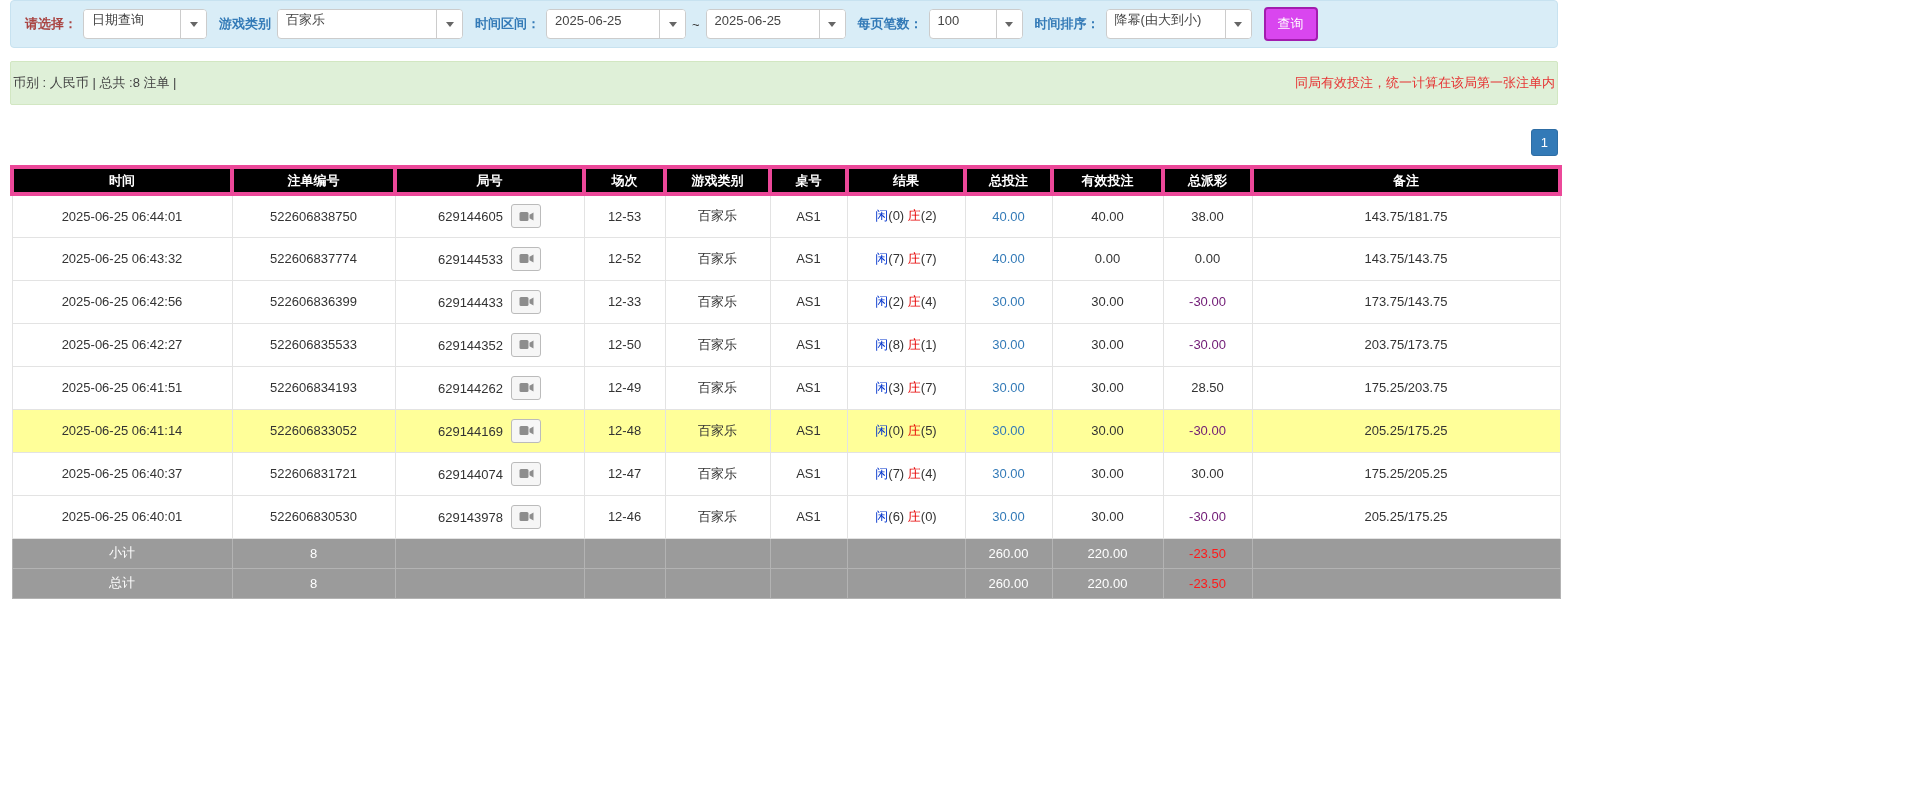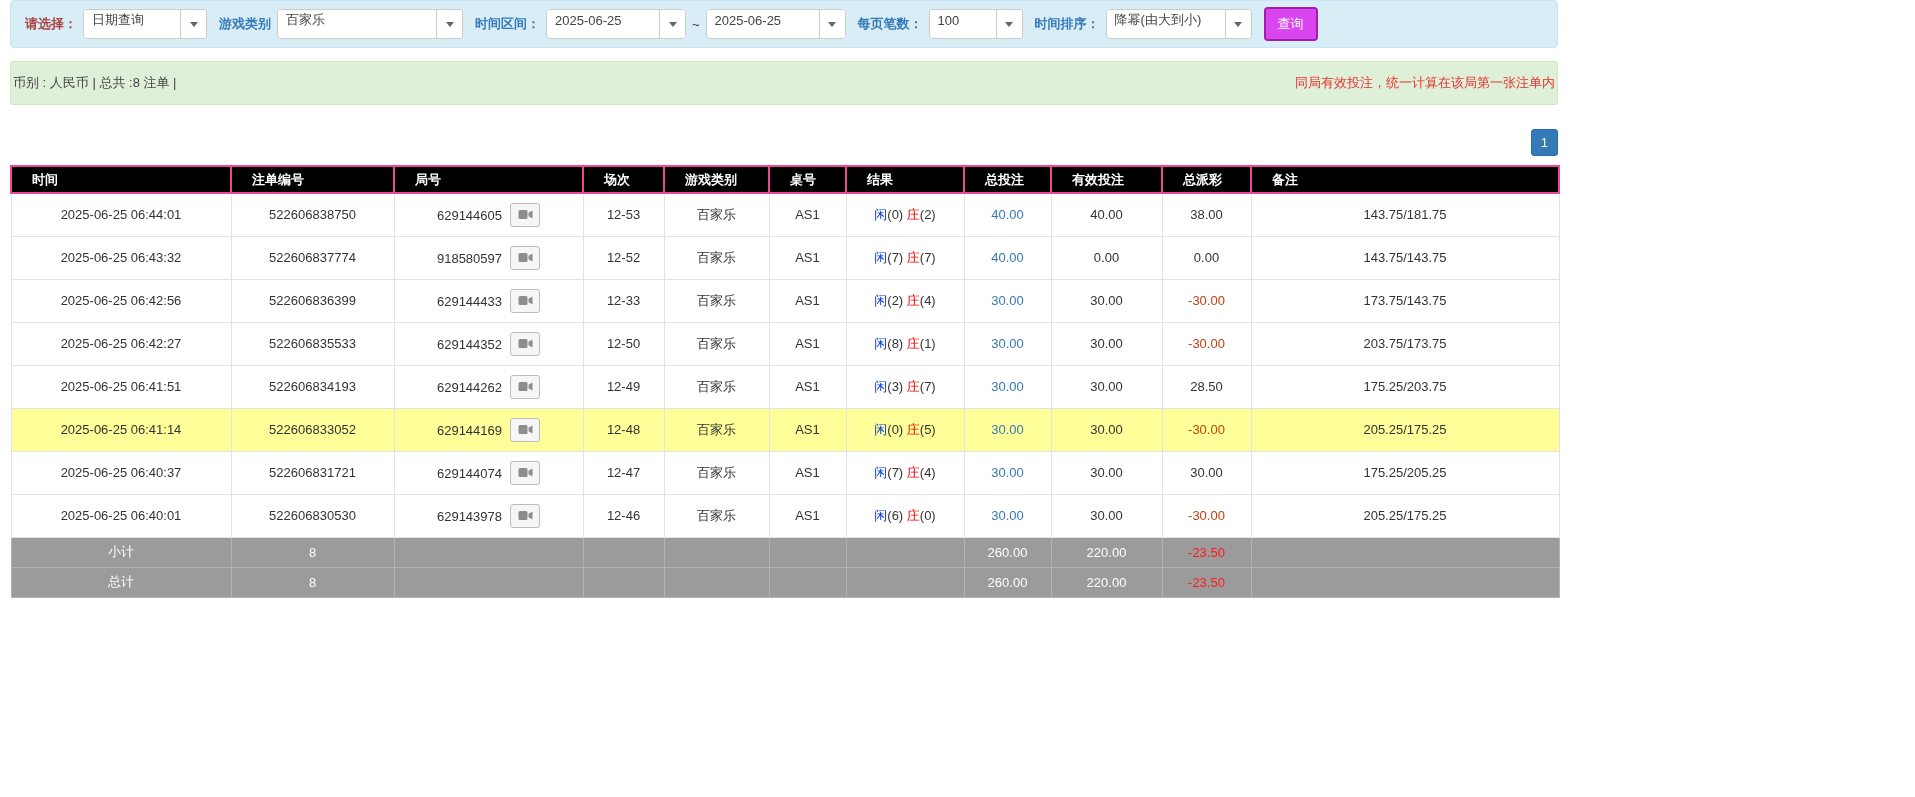--- a/index.html
+++ b/index.html
@@ -59,33 +59,33 @@
   .pagination { display: flex; justify-content: flex-end; margin: 24px 0 9px 0; }
   .page-btn {
     background: #337ab7; border: 1px solid #2e6da4; color: #fff;
     min-width: 27px; height: 27px; padding: 0 9px; border-radius: 3px;
     font-size: 13px; font-family: inherit; cursor: pointer;
   }
 
   table.records { width: 1548px; border-collapse: collapse; table-layout: fixed; }
   .records th {
     background: #000; color: #fff; font-weight: bold; height: 27px;
-    font-size: 13px; border: 2px solid #ec4899; text-align: left; padding: 0 20px;
+    font-size: 13px; border: 4px solid #ec4899; text-align: center; padding: 0 20px;
   }
   .records td {
     border: 1px solid #e3e3e3; text-align: center; height: 43px;
     padding: 0 4px; font-size: 13px; color: #333; background: #fff;
     overflow: hidden; white-space: nowrap;
   }
   tr.row-highlight td { background: #ffff99; }
 
   .player { color: #0033cc; }
   .banker { color: #e60000; }
   .bet-link { color: #337ab7; text-decoration: none; cursor: pointer; }
-  td.neg { color: #c2410c; }
+  td.neg { color: #701a75; }
 
   .foot-row td { background: #9b9b9b; color: #fff; height: 30px; border: 1px solid #b3b3b3; }
   .foot-row td.neg { color: #ff1a1a; }
 
   .round-cell span { vertical-align: middle; }
   .video-btn {
     margin-left: 8px; background: #f6f6f6; border: 1px solid #bbb; border-radius: 3px;
     height: 24px; width: 30px; cursor: pointer; vertical-align: middle;
     display: inline-flex; align-items: center; justify-content: center; padding: 0;
   }
@@ -210,21 +210,21 @@
           <td>AS1</td>
           <td><span class="player">闲</span><span>(0) </span><span class="banker">庄</span><span>(2)</span></td>
           <td><a class="bet-link">40.00</a></td>
           <td>40.00</td>
           <td>38.00</td>
           <td>143.75/181.75</td>
         </tr>
         <tr>
           <td>2025-06-25 06:43:32</td>
           <td>522606837774</td>
-          <td class="round-cell"><span>918580597</span><button type="button" class="video-btn">
+          <td class="round-cell"><span>629144533</span><button type="button" class="video-btn">
               <svg width="15" height="11" viewBox="0 0 15 11" aria-hidden="true">
                 <rect x="0.5" y="1" width="9" height="9" rx="1.5" fill="#8d8d8d"></rect>
                 <path d="M10.5 3.8 L14.5 1.4 L14.5 9.6 L10.5 7.2 Z" fill="#8d8d8d"></path>
               </svg>
             </button></td>
           <td>12-52</td>
           <td>百家乐</td>
           <td>AS1</td>
           <td><span class="player">闲</span><span>(7) </span><span class="banker">庄</span><span>(7)</span></td>
           <td><a class="bet-link">40.00</a></td>

